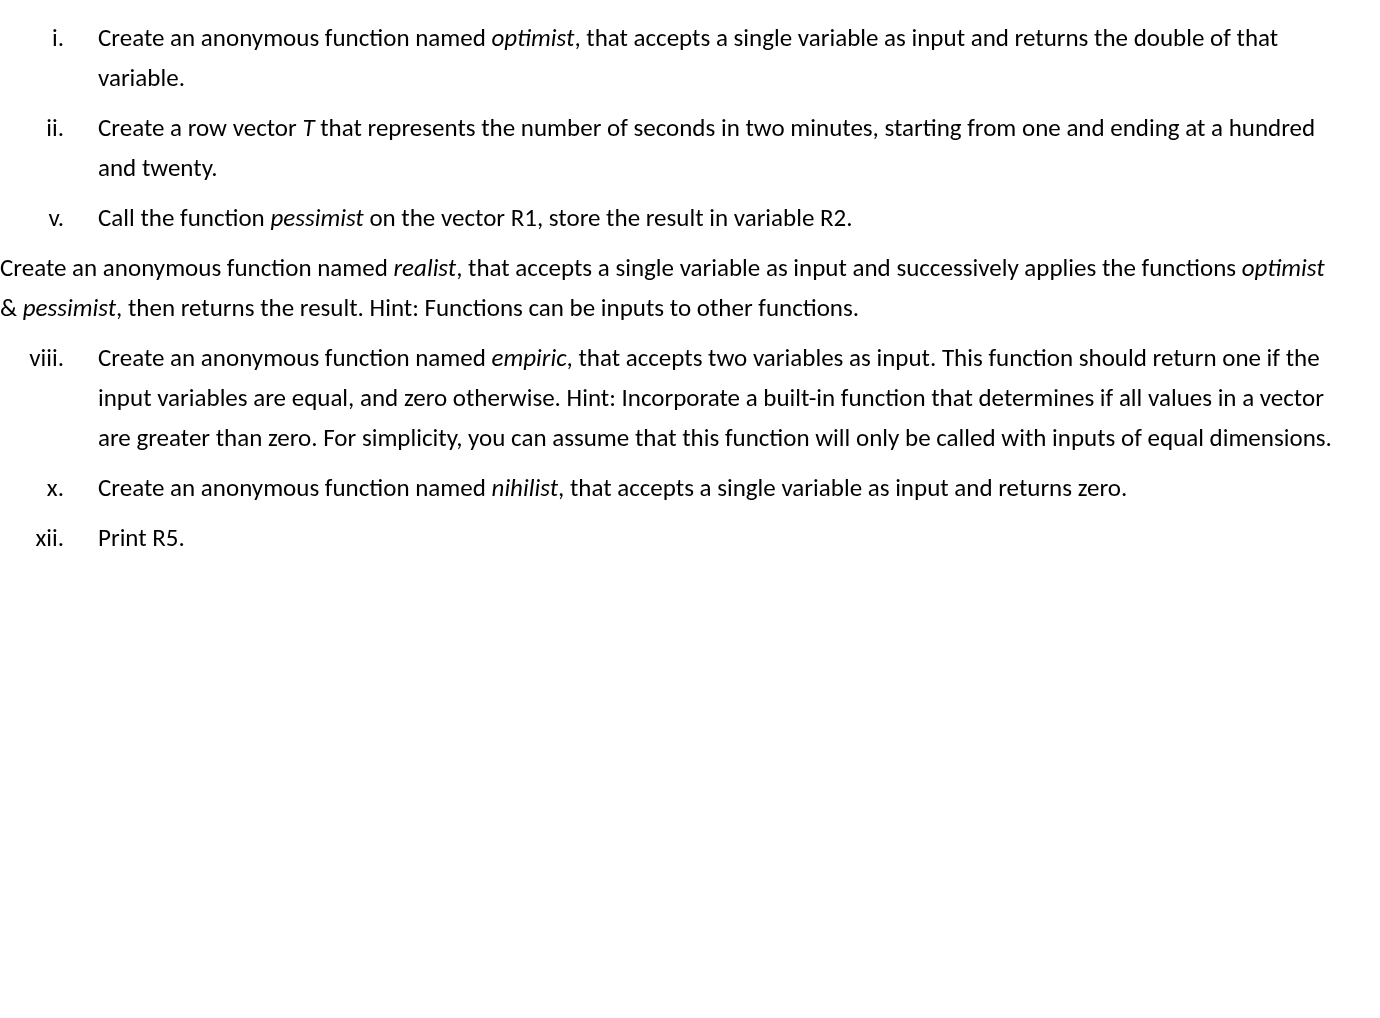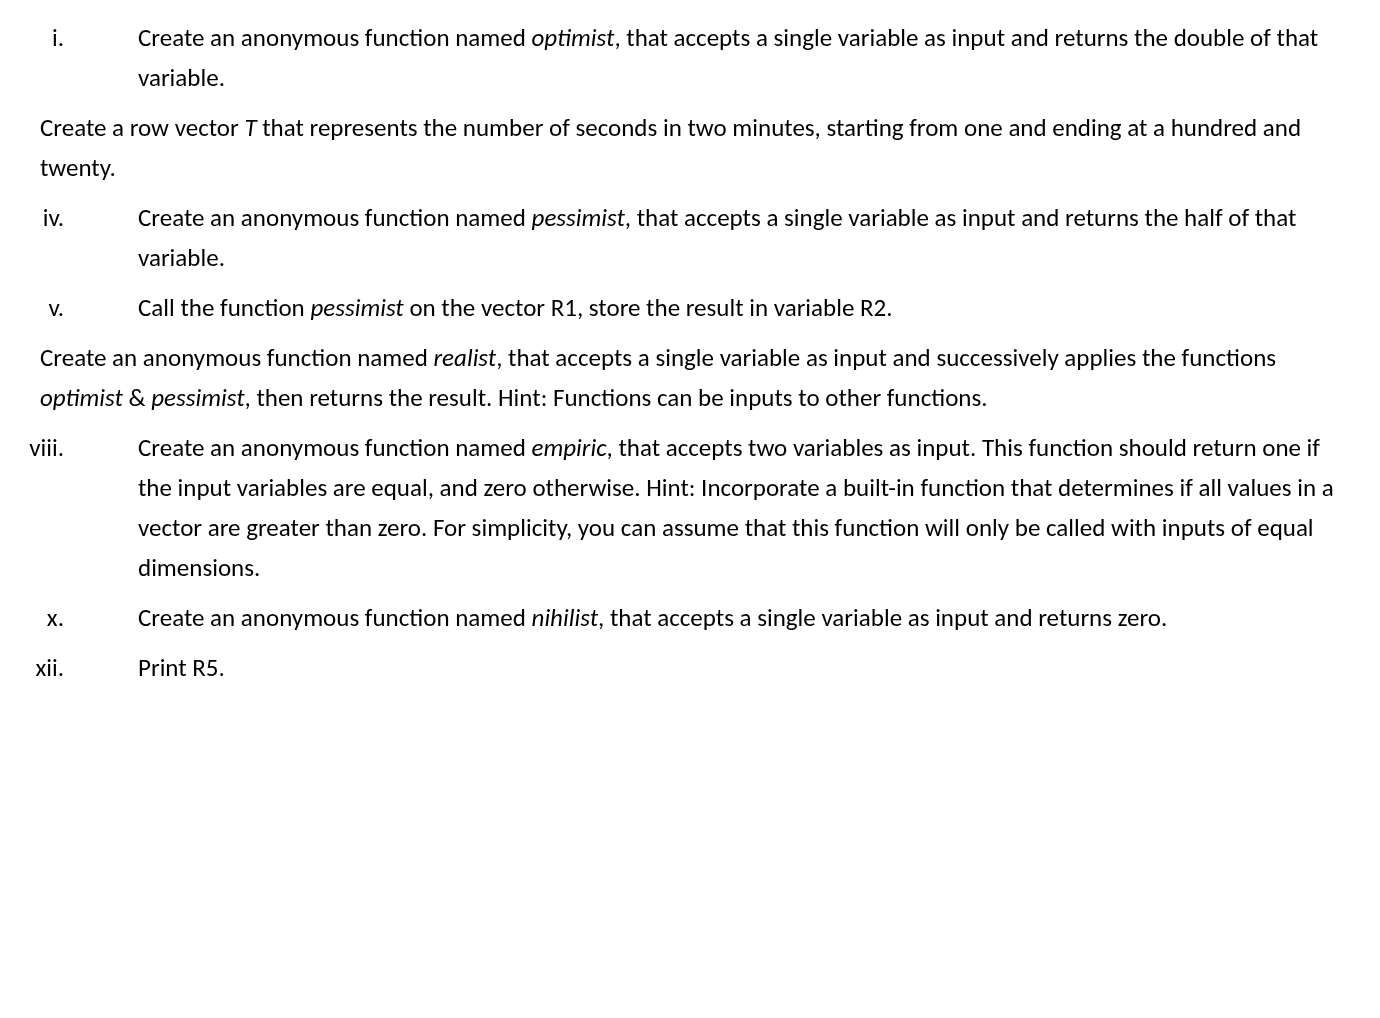--- a/index.html
+++ b/index.html
@@ -26,40 +26,36 @@
     }
     .num {
       flex: 0 0 98px;
       text-align: right;
       padding-right: 34px;
       font-weight: 400;
     }
     .content {
       flex: 1;
       padding-right: 20px;
-      margin-left: 40px;
     }
     .italic {
       font-style: italic;
     }
   </style>
 </head>
 <body>
 
 <ol class="roman">
     <li>
       <span class="num">i.</span>
       <span class="content"><span>Create an anonymous function named </span><span class="italic">optimist</span><span>, that accepts a single variable as input and returns the double of that variable.</span></span>
     </li>
     <li>
+      <span class="num">ii.</span>
       <span class="content"><span>Create a row vector </span><span class="italic">T</span><span> that represents the number of seconds in two minutes, starting from one and ending at a hundred and twenty.</span></span>
-    </li>
-    <li>
-      <span class="num">iv.</span>
-      <span class="content"><span>Create an anonymous function named </span><span class="italic">pessimist</span><span>, that accepts a single variable as input and returns the half of that variable.</span></span>
     </li>
     <li>
       <span class="num">v.</span>
       <span class="content"><span>Call the function </span><span class="italic">pessimist</span><span> on the vector R1, store the result in variable R2.</span></span>
     </li>
     <li>
       <span class="content"><span>Create an anonymous function named </span><span class="italic">realist</span><span>, that accepts a single variable as input and successively applies the functions </span><span class="italic">optimist</span><span> &amp; </span><span class="italic">pessimist</span><span>, then returns the result. Hint: Functions can be inputs to other functions.</span></span>
     </li>
     <li>
       <span class="num">viii.</span>

